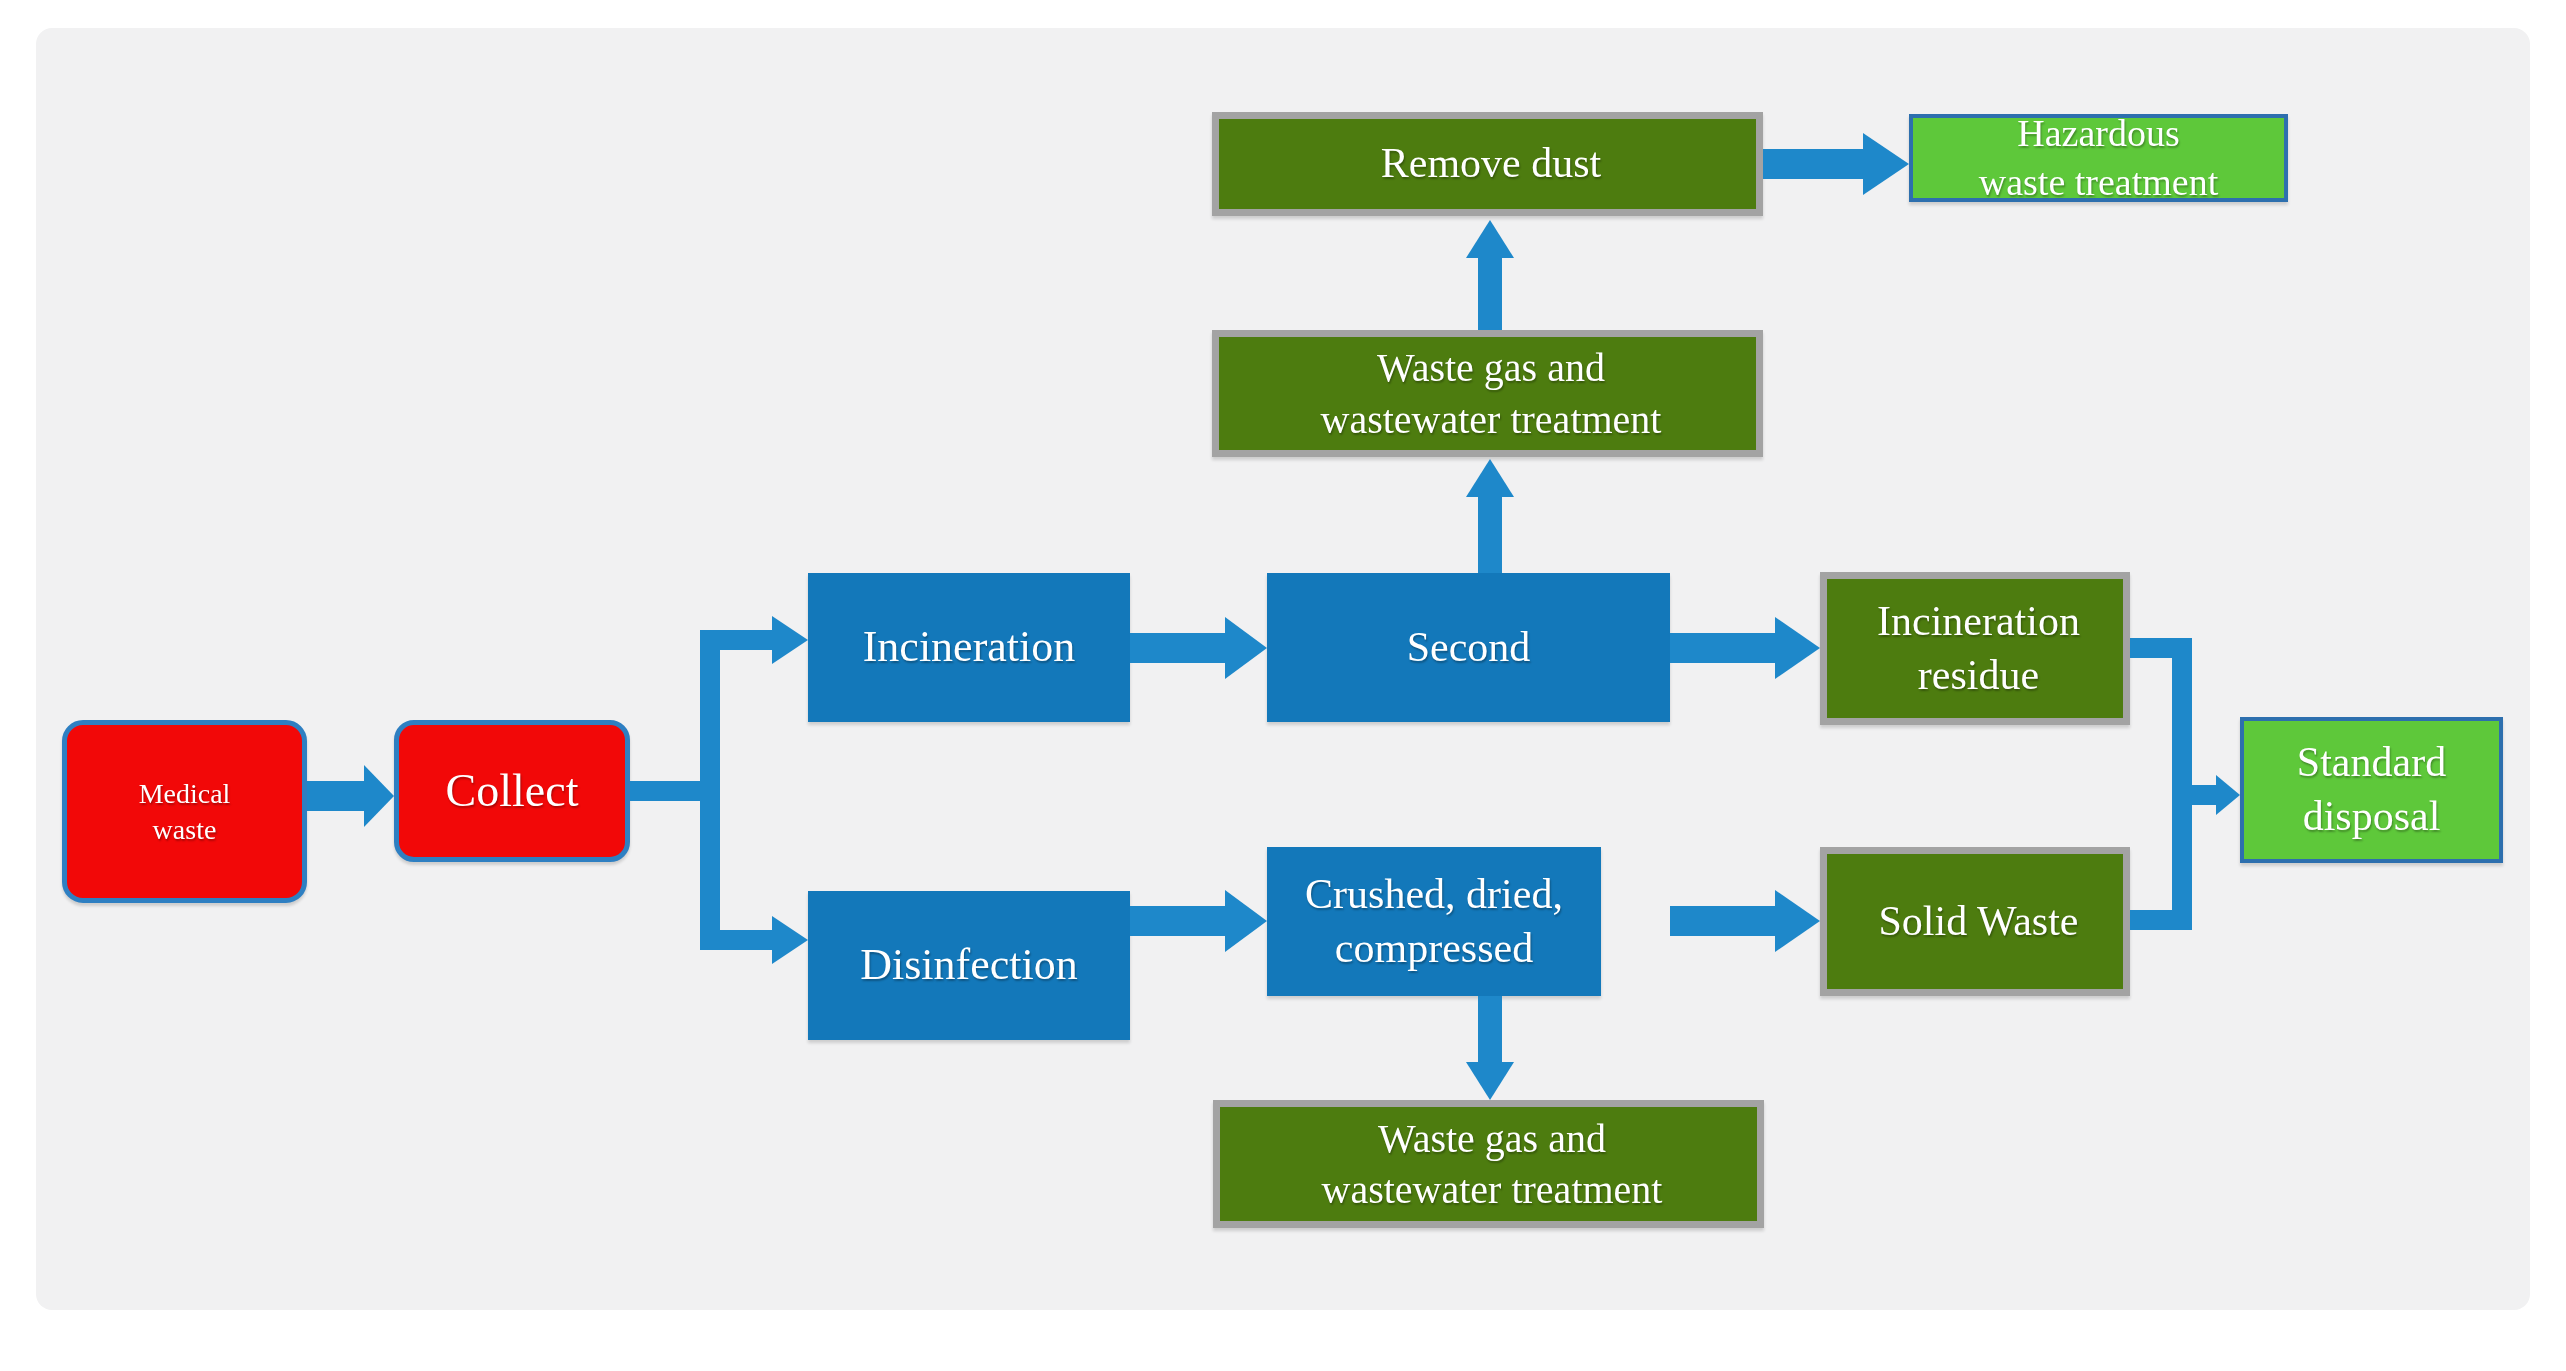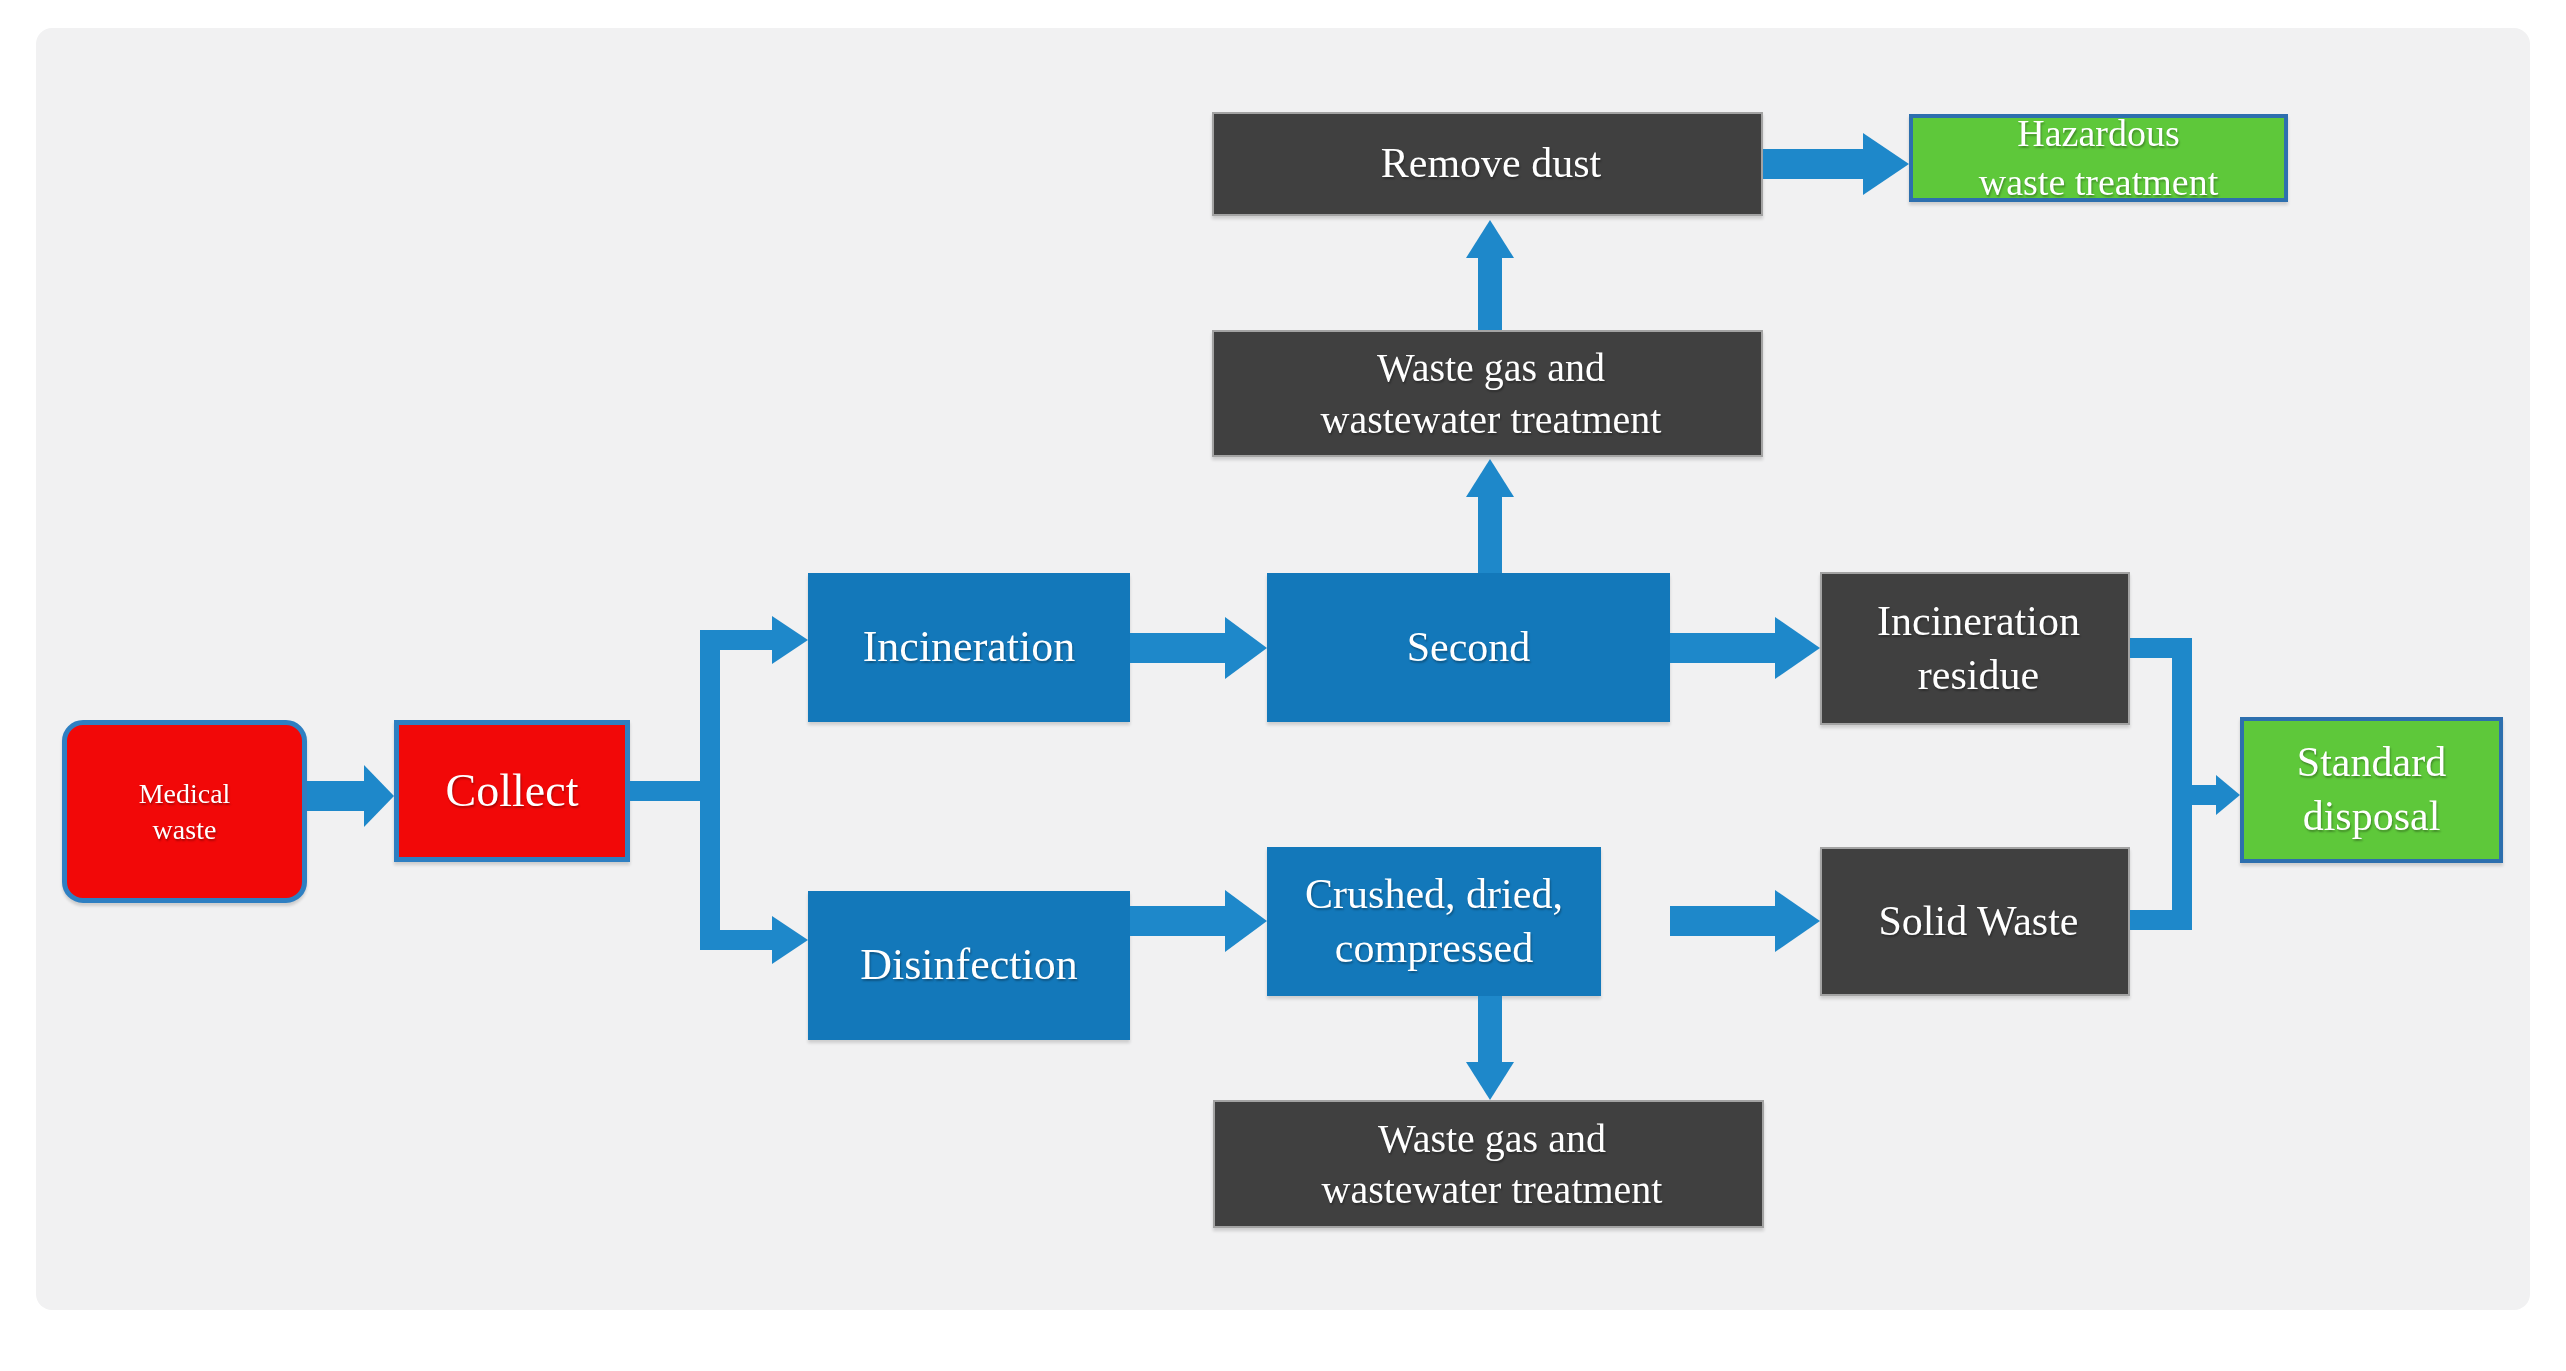--- a/index.html
+++ b/index.html
@@ -33,21 +33,21 @@
     align-items: center;
     text-align: center;
     color: #ffffff;
     line-height: 1.28;
     text-shadow: 1px 2px 2px rgba(0,0,0,0.30);
     box-shadow: 0 3px 3px rgba(0,0,0,0.15);
   }
   .node span { display: block; white-space: nowrap; }
   .red   { background: #f20808; border: 5px solid #2e7fc2; }
   .blue  { background: #1378ba; }
-  .gray  { background: #404040; border: 2px solid #a3a3a3; padding-left: 7px; }
+  .gray  { background: #4d7c0f; border: 7px solid #a3a3a3; padding-left: 7px; }
   .green { background: #5ec83a; border: 4px solid #2d6fae; }
 
   .line, .shaft {
     position: absolute;
     background: #1e88ca;
   }
   .head { position: absolute; width: 0; height: 0; }
   .head.right  { border-top: 31px solid transparent; border-bottom: 31px solid transparent; border-left: 42px solid #1e88ca; }
   .head.right-sm { border-top: 24px solid transparent; border-bottom: 24px solid transparent; border-left: 36px solid #1e88ca; }
   .head.right-xs { border-top: 20px solid transparent; border-bottom: 20px solid transparent; border-left: 24px solid #1e88ca; }
@@ -58,21 +58,21 @@
 <body>
 
 <div class="stage">
   <div class="panel"></div>
 
   <div class="node red" style="left:62px; top:720px; width:245px; height:183px; font-size:28px;border-radius:21px;">
     <span>Medical</span>
     <span>waste</span>
   </div>
 
-  <div class="node red" style="left:394px; top:720px; width:236px; height:142px; font-size:46px;">
+  <div class="node red" style="left:394px; top:720px; width:236px; height:142px; font-size:46px;border-radius:20px;">
     <span>Collect</span>
   </div>
 
   <div class="node blue" style="left:808px; top:573px; width:322px; height:149px; font-size:44px;">
     <span>Incineration</span>
   </div>
 
   <div class="node blue" style="left:808px; top:847px; width:322px; height:149px; font-size:44px;margin-top:44px;">
     <span>Disinfection</span>
   </div>

